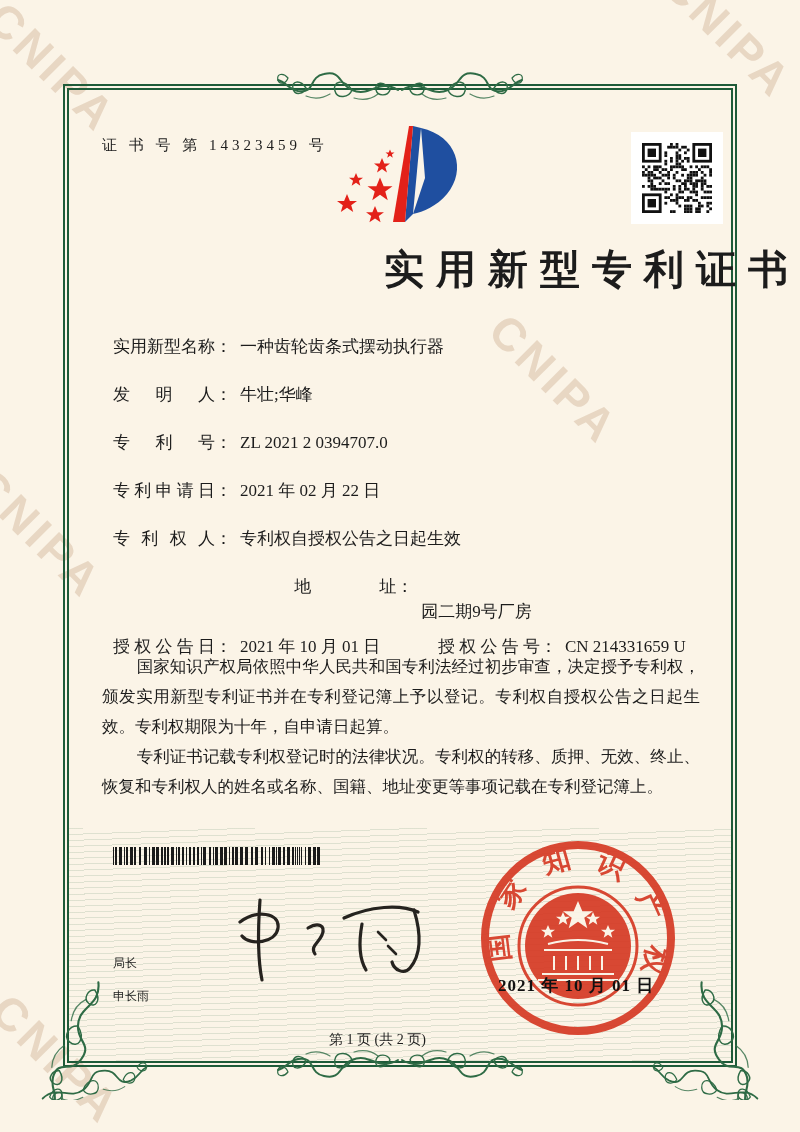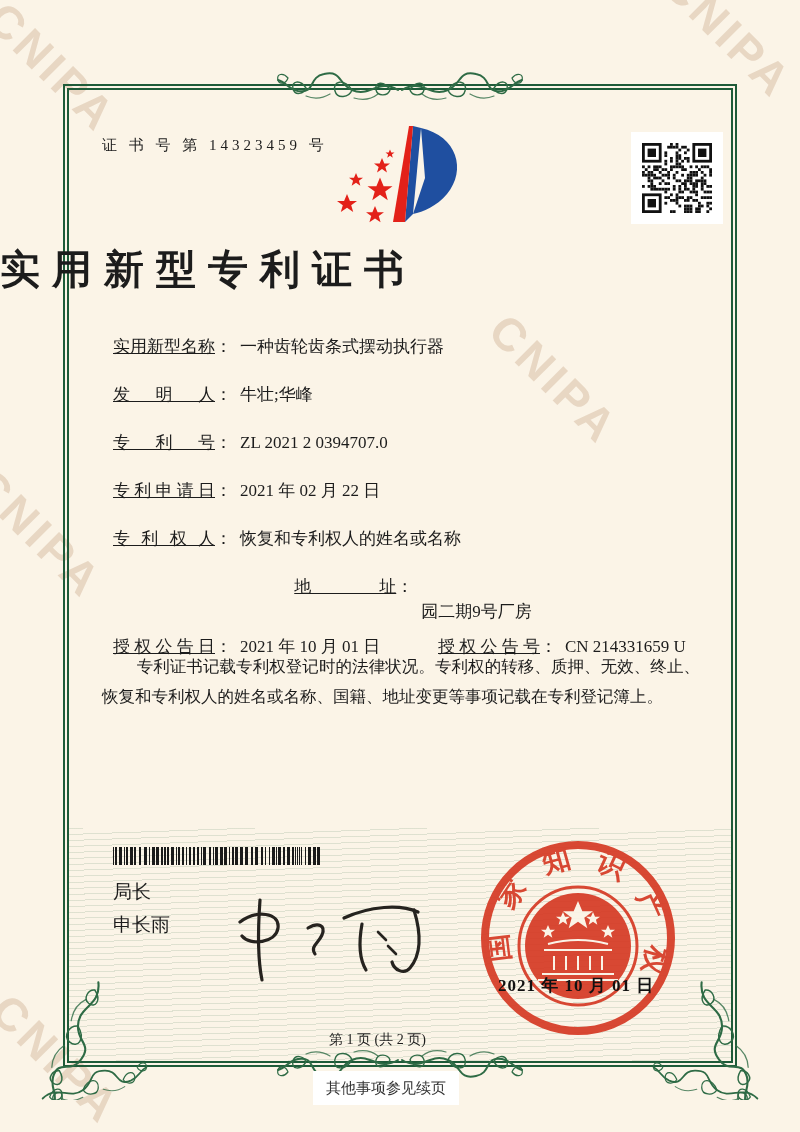--- a/index.html
+++ b/index.html
@@ -13,39 +13,39 @@
   
   .frame-outer{position:absolute;left:63px;top:84px;width:670px;height:979px;
       border:2px solid #1e5b39;}
   .frame-inner{position:absolute;left:2px;top:2px;right:2px;bottom:2px;border:2px solid #1e5b39;}
   
   .wave-band{position:absolute;left:69px;top:828px;width:662px;height:233px;
       background:repeating-linear-gradient(178deg,rgba(120,155,125,.22) 0 1px,rgba(0,0,0,0) 1px 6px);}
   .orn{position:absolute;}
   
   .cert-no{position:absolute;left:102px;top:136px;font-size:15px;letter-spacing:4px;}
-  .title{position:absolute;left:0;top:242px;width:800px;text-align:left;
-      font-size:40px;font-weight:bold;letter-spacing:12px;padding-left:0;box-sizing:border-box;}
+  .title{position:absolute;left:0;top:242px;width:800px;text-align:right;
+      font-size:40px;font-weight:bold;letter-spacing:12px;padding-left:28px;box-sizing:border-box;}
   .qr-box{position:absolute;left:631px;top:132px;width:92px;height:92px;background:#ffffff;}
   .qr-box svg{position:absolute;left:11px;top:11px;}
   .logo{position:absolute;left:335px;top:118px;}
   .fields{position:absolute;left:113px;top:336px;width:600px;font-size:17px;}
   .frow{display:flex;align-items:flex-start;margin-bottom:26px;line-height:22px;}
-  .flabel{display:inline-block;width:102px;text-align:justify;text-align-last:justify;text-decoration:underline;}
+  .flabel{display:inline-block;width:102px;text-align:justify;text-align-last:justify;}
   .fcolon{display:inline-block;margin-right:8px;}
   .fvalue{white-space:nowrap;}
   .fvalue.fixed{width:198px;}
   .addr-wrap{line-height:24px;}
   .row-addr{margin-bottom:12px;justify-content:center;}
   .paras{position:absolute;left:102px;top:652px;width:598px;font-size:16.5px;
       line-height:30px;text-align:justify;}
   .paras p{margin:0;text-indent:2.1em;}
   .barcode{position:absolute;left:113px;top:847px;}
-  .signatory{position:absolute;left:113px;top:875px;font-size:19px;line-height:33px;
-      font-family:Liberation Serif, serif;}
+  .signatory{position:absolute;left:113px;top:948px;font-size:12px;line-height:33px;
+      font-family:Liberation Mono, monospace;}
   .signature{position:absolute;left:222px;top:888px;}
   .seal{position:absolute;left:478px;top:838px;opacity:.93;}
   .seal-date{position:absolute;left:476px;top:974px;width:200px;text-align:center;
       font-size:17px;font-weight:bold;letter-spacing:1px;color:#111;white-space:nowrap;z-index:7;}
   .page-info{position:absolute;left:0;top:1031px;width:755px;text-align:center;font-size:14px;}
   .cont-box{position:absolute;left:313px;top:1071px;width:146px;height:34px;background:#ffffff;
       display:flex;align-items:center;justify-content:center;font-size:15px;color:#333;z-index:8;}
   .z2{z-index:2;} .z5{z-index:5;}
 </style>
 </head>
@@ -341,41 +341,42 @@
       <span class="fvalue">ZL 2021 2 0394707.0</span>
     </div>
     <div class="frow">
       <span class="flabel">专利申请日</span>
         <span class="fcolon">：</span>
       <span class="fvalue">2021 年 02 月 22 日</span>
     </div>
     <div class="frow">
       <span class="flabel">专利权人</span>
         <span class="fcolon">：</span>
-      <span class="fvalue">恢复和专利权人的姓名或名称</span>
+      <span class="fvalue">专利权自授权公告之日起生效</span>
     </div>
     <div class="frow row-addr">
       <span class="flabel">地址</span>
         <span class="fcolon">：</span>
       <span class="addr-wrap">
         <br>
         <span>园二期9号厂房</span>
       </span>
     </div>
     <div class="frow">
       <span class="flabel">授权公告日</span>
         <span class="fcolon">：</span>
       <span class="fvalue fixed">2021 年 10 月 01 日</span>
       <span class="flabel">授权公告号</span>
         <span class="fcolon">：</span>
       <span class="fvalue">CN 214331659 U</span>
     </div>
   </div>
 
   <div class="paras z2">
+    <p>国家知识产权局依照中华人民共和国专利法经过初步审查，决定授予专利权，颁发实用新型专利证书并在专利登记簿上予以登记。专利权自授权公告之日起生效。专利权期限为十年，自申请日起算。</p>
     <p>专利证书记载专利权登记时的法律状况。专利权的转移、质押、无效、终止、恢复和专利权人的姓名或名称、国籍、地址变更等事项记载在专利登记簿上。</p>
   </div>
 
   <svg class="barcode z2" id="barcode-svg" width="208" height="18">
       <rect x="0" y="0" width="1" height="18" fill="#1a1a1a"></rect>
       <rect x="2" y="0" width="2" height="18" fill="#1a1a1a"></rect>
       <rect x="6" y="0" width="3" height="18" fill="#1a1a1a"></rect>
       <rect x="11" y="0" width="1" height="18" fill="#1a1a1a"></rect>
       <rect x="13" y="0" width="2" height="18" fill="#1a1a1a"></rect>
       <rect x="17" y="0" width="3" height="18" fill="#1a1a1a"></rect>
@@ -466,15 +467,14 @@
           <path d="M-34 4 H 34"></path>
           <path d="M-24 10 V 24 M-12 10 V 24 M0 10 V 24 M12 10 V 24 M24 10 V 24"></path>
           <path d="M-36 28 H 36 M-40 34 H 40"></path>
         </g>
       </g>
     </g>
   </svg>
   <div class="seal-date">2021 年 10 月 01 日</div>
 
   <div class="page-info z2">第 1 页 (共 2 页)</div>
-  <div class="cont-box">其他事项参见续页</div>
 
 </div>
 
 </body></html>

